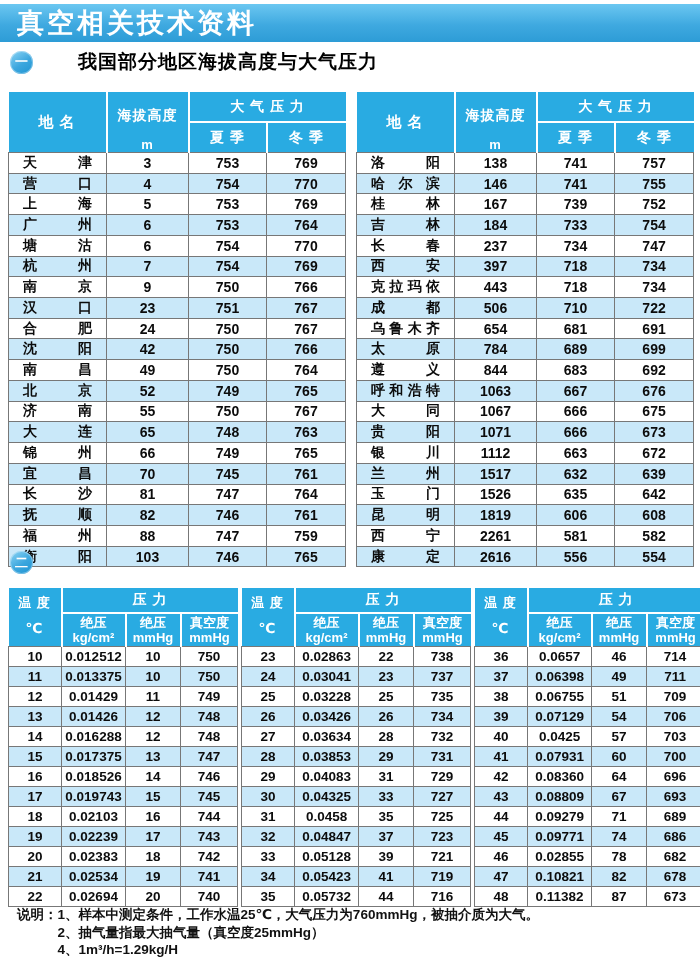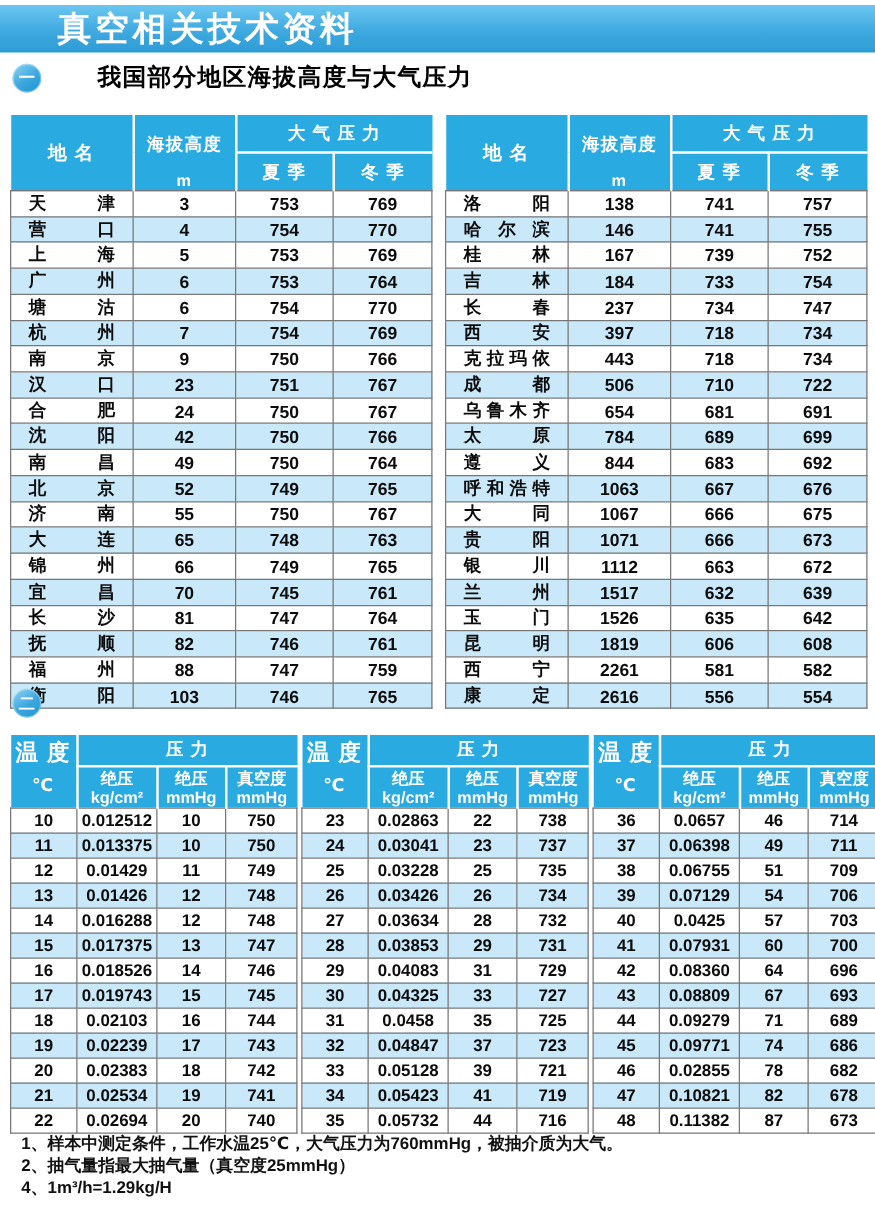--- a/index.html
+++ b/index.html
@@ -7,21 +7,21 @@
     position:relative;width:700px;height:980px;background:#ffffff;
     font-family:"Liberation Sans","DejaVu Sans",sans-serif;font-weight:bold;color:#111;
     overflow:hidden;
   }
   
   .banner{
     position:absolute;top:4px;left:0;width:700px;height:38px;
     background:linear-gradient(180deg,var(--banner-top,#6bc7f1) 0%,#3fa9e0 55%,var(--banner-bottom,#2d9cd6) 100%);
     display:flex;align-items:center;
   }
-  .banner-title{padding-left:46px;font-size:27px;color:#fff;letter-spacing:3px;}
+  .banner-title{padding-left:17px;font-size:27px;color:#fff;letter-spacing:3px;}
   
   .sec-head{position:absolute;display:flex;align-items:center;gap:9px;}
   #sec1-head{top:49px;left:10px;}
   #sec2-head{top:551px;left:10px;}
   .badge{
     width:23px;height:23px;border-radius:50%;flex:0 0 23px;
     background:linear-gradient(145deg,#8ed5f5 0%,#3ba6de 55%,#1f94d2 100%);
     color:#fff;font-size:13px;display:flex;align-items:center;justify-content:center;
     box-shadow:inset 0 0 0 1px rgba(255,255,255,.35);
   }
@@ -38,21 +38,21 @@
   }
   thead tr:first-child th{border-top:0;}
   th:first-child{border-left:0;}
   th:last-child{border-right:0;}
   th{border-bottom:0;}
   .s1 thead th{height:21px;font-size:14px;letter-spacing:1px;}
   .s1 thead .two-line div{line-height:14px;font-size:14px;margin-top:16px;}
   .s1 thead .two-line div:last-child{font-size:13px;}
   .s2 thead tr:first-child th{height:25px;font-size:14px;letter-spacing:1px;}
   .s2 thead tr:last-child th{height:33px;}
-  .s2 .temp-cell div:first-child{height:25px;line-height:27px;font-size:18px;letter-spacing:1px;}
+  .s2 .temp-cell div:first-child{height:25px;line-height:27px;font-size:13px;letter-spacing:1px;}
   .s2 .temp-cell div:last-child{height:31px;line-height:28px;font-size:14px;}
   .s2 .unit-cell div{line-height:15px;font-size:13px;letter-spacing:0;}
   td{
     box-sizing:border-box;border:1px solid #777;padding:0;text-align:center;
     color:#0c0c0c;vertical-align:middle;
   }
   .s1 td{height:19.8px;font-size:14px;}
   .s2 td{height:20px;font-size:13.5px;}
   tbody tr:nth-child(even){background:var(--row-alt,#c9e8f9);}
   .justify{display:flex;justify-content:space-between;padding:0 14px;}
@@ -911,18 +911,19 @@
           <td>48</td>
           <td>0.11382</td>
           <td>87</td>
           <td>673</td>
         </tr>
       </tbody>
   </table>
 </div>
 
 <div class="notes">
+  <div class="notes-label">说明：</div>
   <div class="notes-items">
     <div>1、样本中测定条件，工作水温25℃，大气压力为760mmHg，被抽介质为大气。</div>
     <div>2、抽气量指最大抽气量（真空度25mmHg）</div>
     <div>4、1m³/h=1.29kg/H</div>
   </div>
 </div>
 
 </body></html>

